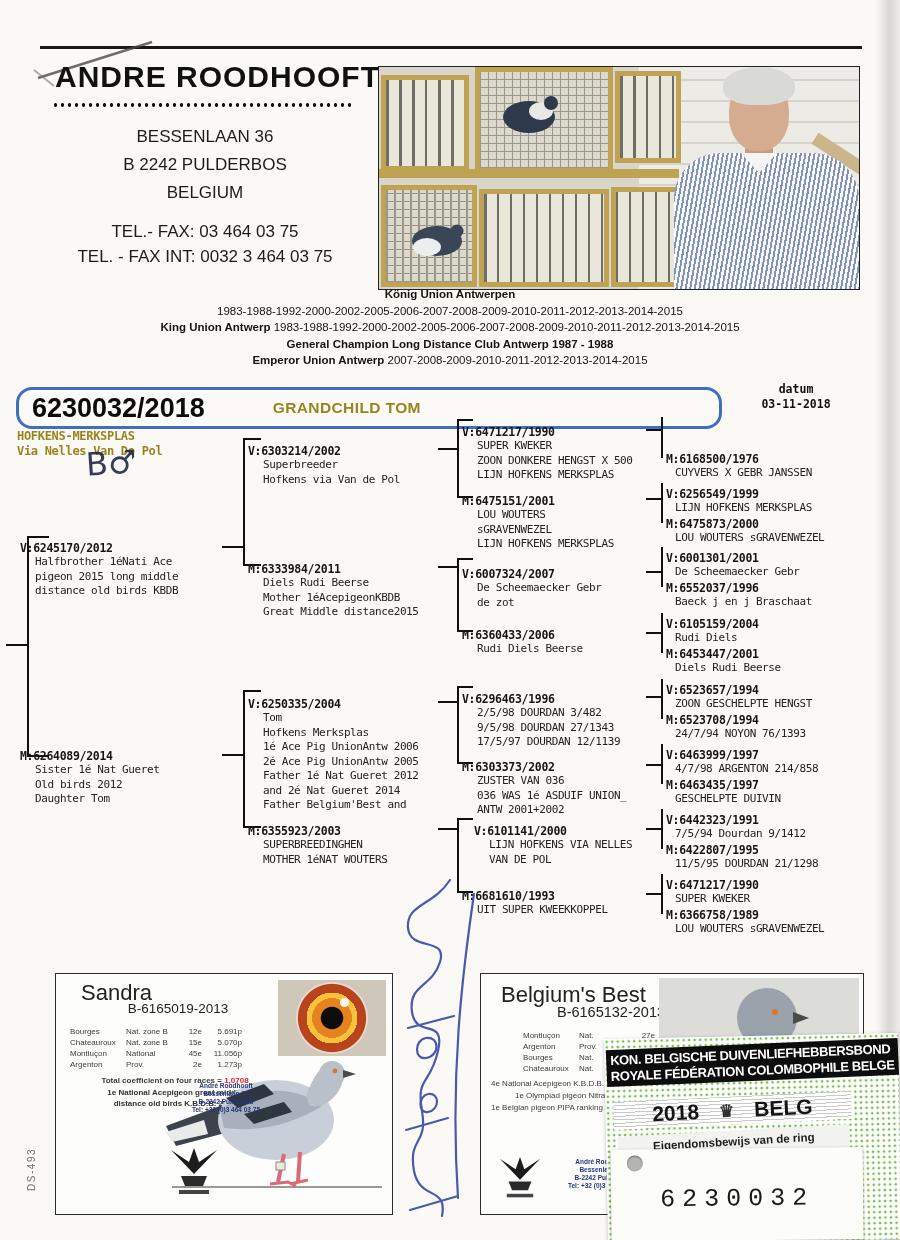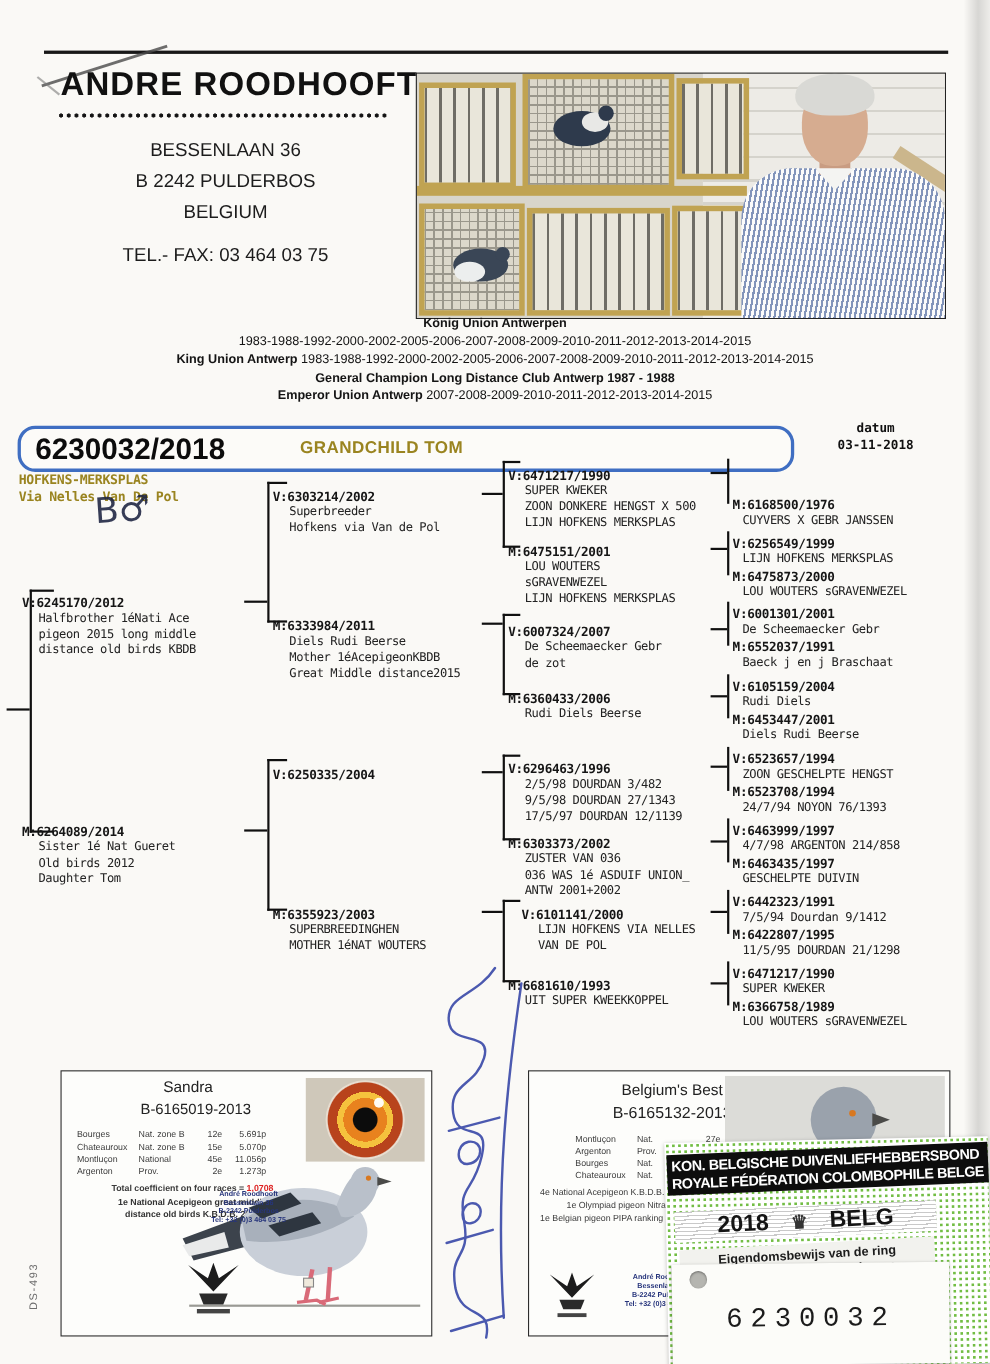--- a/index.html
+++ b/index.html
@@ -53,21 +53,21 @@
       font-family:"DejaVu Sans",sans-serif;opacity:.88;}
   
   .node{position:absolute;font-family:"DejaVu Sans Mono",monospace;color:#151515;}
   .node .ring{font-weight:bold;font-size:11.5px;letter-spacing:-0.3px;white-space:nowrap;}
   .node .desc{font-size:11px;line-height:14.5px;padding-left:15px;white-space:pre-line;letter-spacing:-0.4px;color:#222;}
   .node.g4 .desc{padding-left:9px;}
   .vline{position:absolute;width:2px;background:#101010;}
   .hline{position:absolute;height:2px;background:#101010;}
   
   .card{position:absolute;top:973px;height:240px;border:1.5px solid #2c2c2c;background:#fdfdfb;}
-  .card .title{position:absolute;font-size:14px;color:#222;text-align:center;}
+  .card .title{position:absolute;font-size:22px;color:#222;}
   .card .cring{position:absolute;font-size:13.5px;color:#222;text-align:center;}
   .rtable{position:absolute;font-size:8px;color:#3c3c3c;line-height:11px;}
   .rtable .row{display:grid;grid-template-columns:56px 52px 24px 40px;}
   .rtable .row span:nth-child(3),.rtable .row span:nth-child(4){text-align:right;}
   .coef{position:absolute;font-size:8px;font-weight:bold;color:#3c3c3c;}
   .coef .red{color:#d22;}
   .honor{position:absolute;font-size:8px;font-weight:bold;color:#333;text-align:center;white-space:pre-line;line-height:10.5px;}
   .honors{position:absolute;font-size:8px;color:#3c3c3c;line-height:12px;white-space:nowrap;}
   .tinyaddr{position:absolute;font-size:6.5px;color:#27357c;text-align:center;white-space:pre-line;line-height:8px;font-weight:bold;}
   .eyeimg{position:absolute;background:#cfc8ba;}
@@ -110,20 +110,21 @@
     <path d="M18 48 L132 12" stroke="#4a4a4a" stroke-width="2.6" fill="none" opacity=".8"></path>
     <path d="M14 40 L34 56" stroke="#7a7a7a" stroke-width="2" fill="none" opacity=".6"></path>
   </svg>
 
   <div class="owner-name">ANDRE ROODHOOFT</div>
   <div class="dotted"></div>
   <div class="addr" style="top:127px;">BESSENLAAN 36</div>
   <div class="addr" style="top:155px;">B 2242  PULDERBOS</div>
   <div class="addr" style="top:183px;">BELGIUM</div>
   <div class="tel" style="top:222px;">TEL.- FAX: 03 464 03 75</div>
+  <div class="tel" style="top:247px;">TEL. - FAX INT: 0032 3 464 03 75</div>
 
   <div class="photo">
     <div class="ph-backwall"></div>
     <div class="ph-wall"></div>
     <div class="ph-shelf1"></div>
     <div class="ph-shelf2"></div>
     <div class="cage" style="left:2px;top:8px;width:78px;height:86px;"></div>
     <div class="cage mesh" style="left:96px;top:0px;width:128px;height:96px;"></div>
     <div class="cage" style="left:236px;top:4px;width:56px;height:82px;"></div>
     <div class="wood-bar" style="left:0;top:102px;width:300px;height:9px;"></div>
@@ -242,20 +243,27 @@
 Hofkens via Van de Pol</div>
   </div>
   <div class="node" style="left:248px;top:562px;width:210px;">
     <div class="ring">M:6333984/2011</div>
     <div class="desc">Diels Rudi Beerse
 Mother 1éAcepigeonKBDB
 Great Middle distance2015</div>
   </div>
   <div class="node" style="left:248px;top:697px;width:210px;">
     <div class="ring">V:6250335/2004</div>
+    <div class="desc">Tom
+Hofkens Merksplas
+1é Ace Pig UnionAntw 2006
+2é Ace Pig UnionAntw 2005
+Father 1é Nat Gueret 2012
+and 2é Nat Gueret 2014
+Father Belgium'Best and</div>
   </div>
   <div class="node" style="left:248px;top:824px;width:210px;">
     <div class="ring">M:6355923/2003</div>
     <div class="desc">SUPERBREEDINGHEN
 MOTHER 1éNAT WOUTERS</div>
   </div>
 
   <div class="node" style="left:462px;top:425px;width:200px;">
     <div class="ring">V:6471217/1990</div>
     <div class="desc">SUPER KWEKER
@@ -309,21 +317,21 @@
     </div>
   <div class="node g4" style="left:666px;top:517px;width:230px;">
       <div class="ring">M:6475873/2000</div>
       <div class="desc">LOU WOUTERS sGRAVENWEZEL</div>
     </div>
   <div class="node g4" style="left:666px;top:551px;width:230px;">
       <div class="ring">V:6001301/2001</div>
       <div class="desc">De Scheemaecker Gebr</div>
     </div>
   <div class="node g4" style="left:666px;top:581px;width:230px;">
-      <div class="ring">M:6552037/1991</div>
+      <div class="ring">M:6552037/1996</div>
       <div class="desc">Baeck j en j Braschaat</div>
     </div>
   <div class="node g4" style="left:666px;top:617px;width:230px;">
       <div class="ring">V:6105159/2004</div>
       <div class="desc">Rudi Diels</div>
     </div>
   <div class="node g4" style="left:666px;top:647px;width:230px;">
       <div class="ring">M:6453447/2001</div>
       <div class="desc">Diels Rudi Beerse</div>
     </div>

